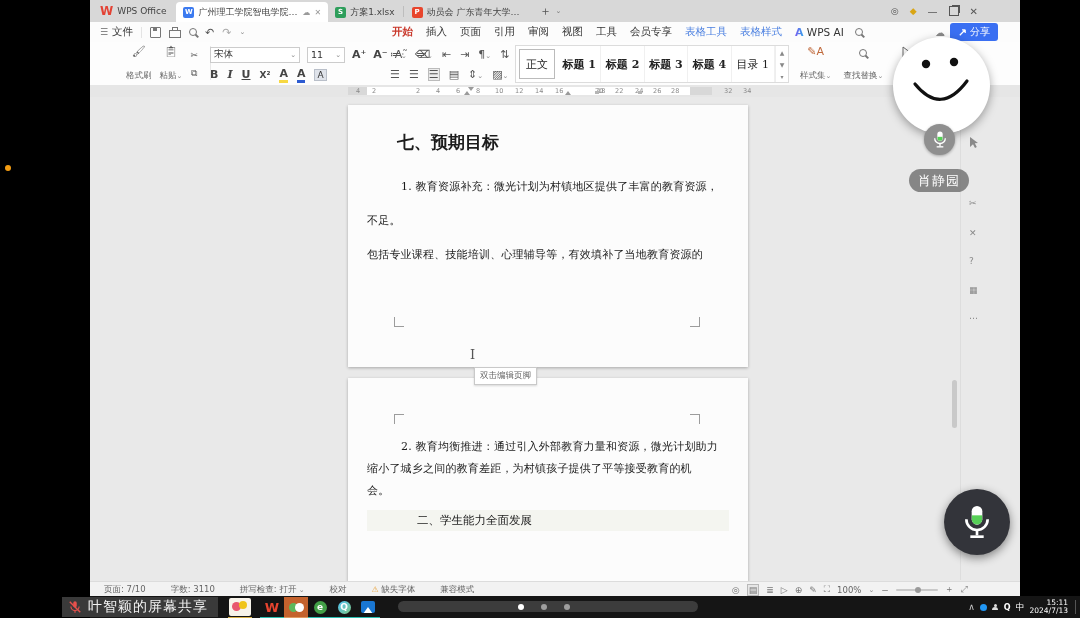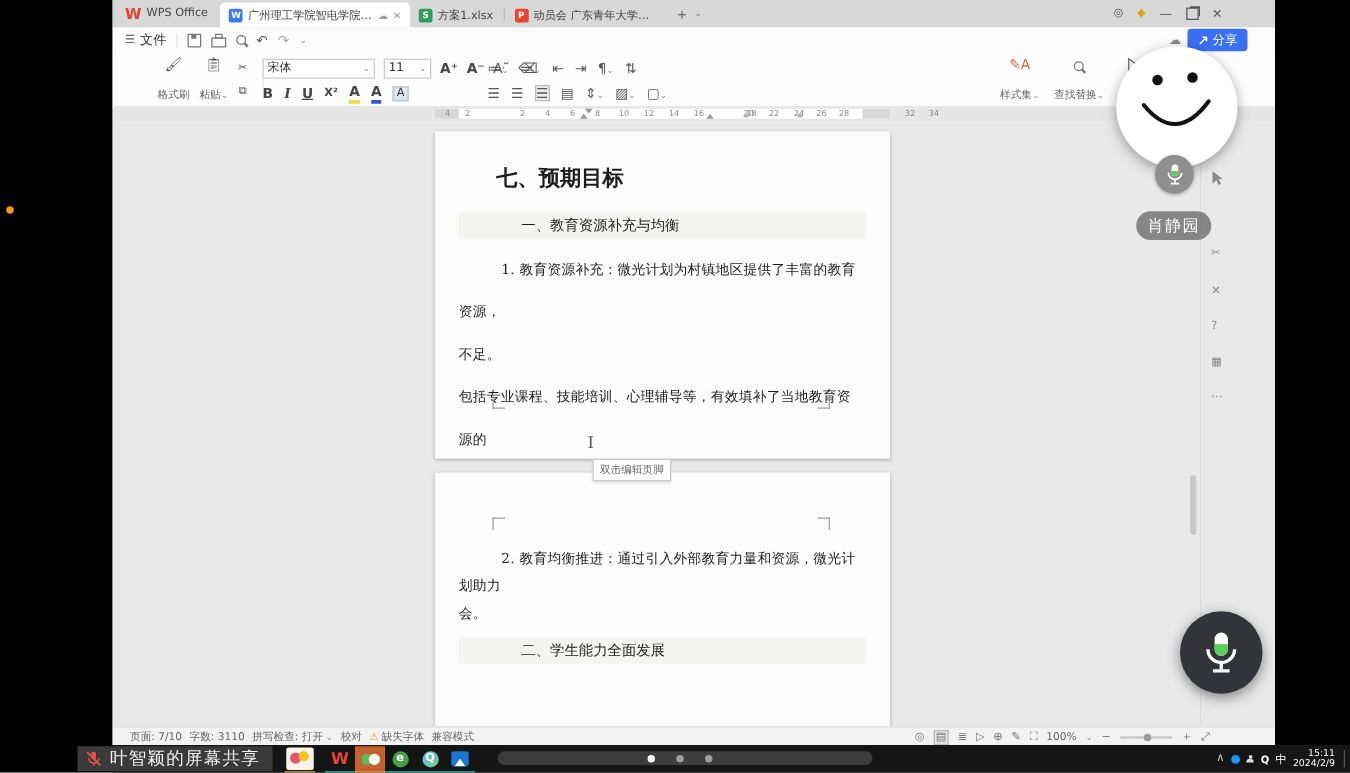--- a/index.html
+++ b/index.html
@@ -66,39 +66,39 @@
   #ruler{position:absolute;left:0;top:85px;width:100%;height:12px;background:#e6e6e6}
   #ruler .strip{position:absolute;left:258px;top:2px;width:364px;height:8px;background:#fff}
   #ruler .mzone{position:absolute;top:2px;height:8px;background:#d8d8d8}
   .rnum{position:absolute;top:2px;font-size:6.5px;color:#8a8a8a;line-height:8px}
   .indent-down{position:absolute;top:2px;width:0;height:0;border-left:3px solid transparent;border-right:3px solid transparent;border-top:4px solid #9a9a9a}
   .indent-up{position:absolute;top:6px;width:0;height:0;border-left:3px solid transparent;border-right:3px solid transparent;border-bottom:4px solid #9a9a9a}
   .tabstop{position:absolute;top:6px;width:4px;height:3px;background:#b5b5b5}
 
   
   #docarea{position:absolute;left:0;top:97px;width:100%;height:484px;background:#e9e9e9;overflow:hidden}
-  .page{position:absolute;left:258px;width:364px;background:#fcfcfc;box-shadow:0 1px 3px rgba(0,0,0,.28);font-family:"DejaVu Serif","Liberation Serif",serif;color:#1c1c1c}
+  .page{position:absolute;left:258px;width:400px;background:#fcfcfc;box-shadow:0 1px 3px rgba(0,0,0,.28);font-family:"DejaVu Serif","Liberation Serif",serif;color:#1c1c1c}
   .doc-title{font-size:17px;font-weight:bold;margin:26px 0 16px 49px}
   .doc-h2{font-size:11.5px;background:#f4f5f0;padding:3px 0 3px 50px;margin:0 19px 8px 19px}
   .doc-line{font-size:11px;line-height:34px;margin:0 22px 0 19px;letter-spacing:.2px}
   .ind{ text-indent:34px }
   .cmark{position:absolute;width:9px;height:9px}
   .cm-bl{border-left:1px solid #9c9c9c;border-bottom:1px solid #9c9c9c}
   .cm-br{border-right:1px solid #9c9c9c;border-bottom:1px solid #9c9c9c}
   .cm-tl{border-left:1px solid #9c9c9c;border-top:1px solid #9c9c9c}
   .cm-tr{border-right:1px solid #9c9c9c;border-top:1px solid #9c9c9c}
   #footer-tip{position:absolute;left:384px;top:270px;background:#fff;border:1px solid #c9c9c9;font-size:8.5px;color:#666;padding:2px 5px;box-shadow:0 1px 2px rgba(0,0,0,.15)}
   #ibeam{position:absolute;left:380px;top:250px;font-family:"DejaVu Serif",serif;font-size:13px;color:#555}
   #sidepanel{position:absolute;left:870px;top:98px;width:60px;height:482px;border-left:1px solid #ddd}
   .sp-i{position:absolute;left:8px;font-size:9px;color:#8a8a8a}
   #vscroll{position:absolute;left:862px;top:380px;width:5px;height:48px;border-radius:3px;background:#c9c9c9}
 
   
   #statusbar{position:absolute;left:0;top:581px;width:100%;height:15px;background:#f2f2f2;border-top:1px solid #dcdcdc;display:flex;align-items:center;font-size:8.5px;color:#666}
-  .sb-left{display:flex;align-items:center;gap:6px;padding-left:14px}
+  .sb-left{display:flex;align-items:center;gap:25px;padding-left:14px}
   .warn{color:#e8a33d;font-size:8px}
   .sb-right{position:absolute;right:52px;display:flex;align-items:center;gap:7px;height:100%}
   .sb-ic{font-size:9px;color:#777}
   .sb-ic.sel{border:1px solid #b8b8b8;background:#e6e6e6;padding:0 1px}
   .zoom-track{width:42px;height:2px;background:#c9c9c9;border-radius:1px;position:relative}
   .zoom-thumb{position:absolute;left:19px;top:-2px;width:6px;height:6px;border-radius:50%;background:#9a9a9a}
 
   
   #taskbar{position:absolute;left:0;top:596px;width:990px;height:22px;background:#151515}
   .tile{position:absolute;top:1px;width:24px;height:20px;display:flex;align-items:center;justify-content:center;border-bottom:2px solid #2bbdb0}
@@ -175,20 +175,37 @@
           <span>文件</span>
         </div>
         <div class="qicons">
           <span class="mini i-save"></span>
           <span class="mini i-print"></span>
           <span class="mini i-mag"></span>
           <span class="g">↶</span>
           <span class="g" style="color:#aaa">↷</span>
           <span class="car">⌄</span>
         </div>
+        <div class="menu-items">
+          <span class="mi active">开始</span>
+          <span class="mi">插入</span>
+          <span class="mi">页面</span>
+          <span class="mi">引用</span>
+          <span class="mi">审阅</span>
+          <span class="mi">视图</span>
+          <span class="mi">工具</span>
+          <span class="mi">会员专享</span>
+          <span class="mi ctx">表格工具</span>
+          <span class="mi ctx">表格样式</span>
+          <span class="mi">
+            <span class="ai-a">A</span>
+            <span>WPS AI</span>
+          </span>
+          <span class="mini i-mag"></span>
+        </div>
         <div class="sharebtn">
           <span style="color:#8a8a8a;font-size:10px">☁</span>
           <span class="bluebtn">
             <svg width="9" height="9" viewBox="0 0 10 10">
                 <path d="M2 8 L8 2 M8 2 H4.5 M8 2 V5.5" stroke="#fff" stroke-width="1.4" fill="none"></path>
               </svg>
             <span>分享</span>
           </span>
         </div>
       </div>
@@ -249,20 +266,33 @@
             <span class="g">☰</span>
             <span class="g">☰</span>
             <span class="g" style="border:1px solid #bbb;background:#ececec">☰</span>
             <span class="g">▤</span>
             <span class="g">⇕<span class="car">⌄</span></span>
             <span class="g">▨<span class="car">⌄</span></span>
             <span class="g">▢<span class="car">⌄</span></span>
           </div>
         </div>
 
+        <div id="tb-styles">
+          <span class="styl sel">正文</span>
+          <span class="styl hd">标题 1</span>
+          <span class="styl hd">标题 2</span>
+          <span class="styl hd">标题 3</span>
+          <span class="styl hd">标题 4</span>
+          <span class="styl">目录 1</span>
+          <span class="gal-arrows">
+            <span>▲</span>
+            <span>▼</span>
+            <span>▾</span>
+          </span>
+        </div>
 
         <div class="abs" style="left:710px;top:4px;display:flex;gap:12px">
           <div class="bigtool">
             <span class="g" style="color:#c06a3c">✎A</span>
             <span class="tlab"><span>样式集</span><span class="car">⌄</span></span>
           </div>
           <div class="bigtool">
             <span class="mini i-mag" style="margin-top:3px"></span>
             <span class="tlab"><span>查找替换</span><span class="car">⌄</span></span>
           </div>
@@ -305,33 +335,33 @@
         <span class="indent-down" style="left:378px"></span>
         <span class="indent-up" style="left:374px"></span>
         <span class="indent-up" style="left:475px"></span>
         <span class="tabstop" style="left:505px"></span>
         <span class="tabstop" style="left:548px"></span>
       </div>
 
       <div id="docarea">
         <div class="page" style="top:8px;height:262px">
           <div class="doc-title">七、预期目标</div>
-          <div class="doc-h2">一、教育资源补充与均衡</div>
           <div class="doc-line ind">1. 教育资源补充：微光计划为村镇地区提供了丰富的教育资源，</div>
           <div class="doc-line">不足。</div>
           <div class="doc-line">包括专业课程、技能培训、心理辅导等，有效填补了当地教育资源的</div>
           <span class="cmark cm-bl" style="left:46px;bottom:40px"></span>
           <span class="cmark cm-br" style="right:48px;bottom:40px"></span>
         </div>
 
         <div class="page" style="top:281px;height:210px">
           <span class="cmark cm-tl" style="left:46px;top:36px"></span>
           <span class="cmark cm-tr" style="right:48px;top:36px"></span>
           <div style="height:58px"></div>
           <div class="doc-line ind" style="line-height:22px">2. 教育均衡推进：通过引入外部教育力量和资源，微光计划助力</div>
+          <div class="doc-line" style="line-height:22px">缩小了城乡之间的教育差距，为村镇孩子提供了平等接受教育的机</div>
           <div class="doc-line" style="line-height:22px">会。</div>
           <div class="doc-h2" style="margin-top:8px">二、学生能力全面发展</div>
 
         </div>
 
         <span id="ibeam">I</span>
         <div id="footer-tip">双击编辑页脚</div>
       </div>
 
       <div id="sidepanel">
@@ -403,21 +433,21 @@
       </div>
 
       <div id="tray">
         <span style="font-size:9px;color:#ccc">∧</span>
         <span style="width:7px;height:7px;border-radius:50%;background:#2196f3"></span>
         <span class="person"></span>
         <span style="font-size:8px;color:#fff;font-weight:bold">Q</span>
         <span style="font-size:9px;color:#fff">中</span>
         <span class="timecol">
           <span>15:11</span>
-          <span>2024/2/9</span>
+          <span>2024/7/13</span>
         </span>
         <span style="width:1px;height:14px;background:#555;margin-left:2px"></span>
       </div>
     </div>
   </div>
 
   <div id="share-banner">
     <svg width="14" height="14" viewBox="0 0 24 24">
       <rect x="9" y="2" width="6" height="11" rx="3" fill="#e8504c"></rect>
       <path d="M5 11a7 7 0 0 0 14 0" stroke="#e8504c" fill="none" stroke-width="2"></path>

